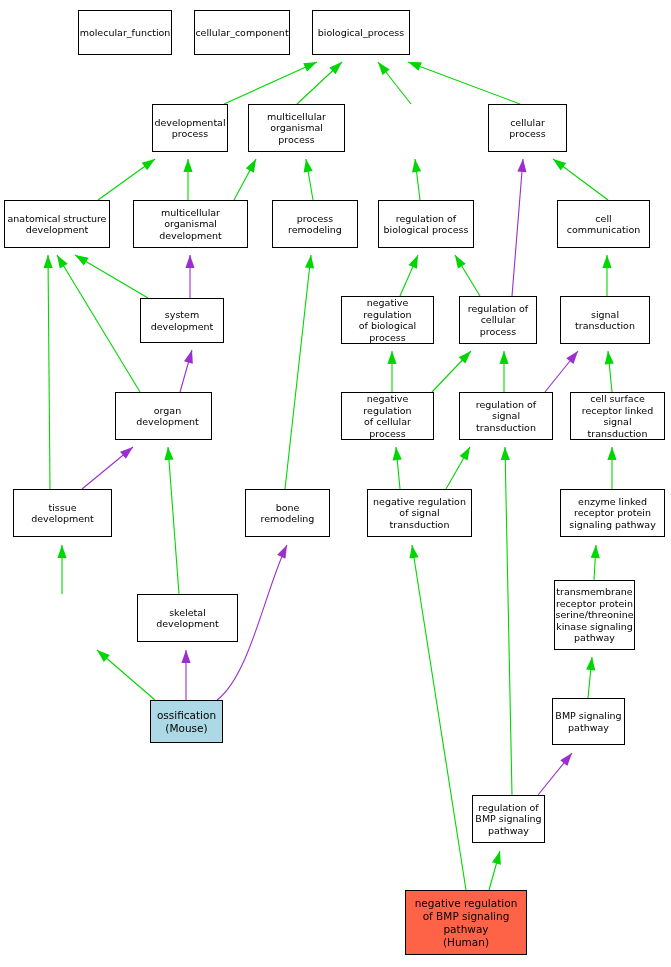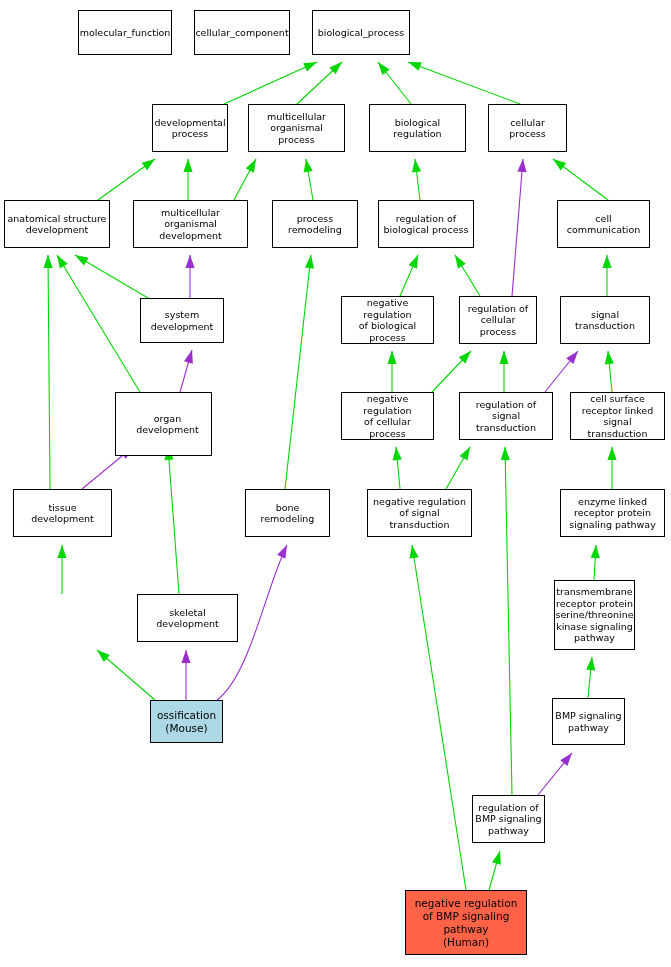--- a/index.html
+++ b/index.html
@@ -138,38 +138,37 @@
       <path d="M 489 890 L 500 851" stroke="#00d600" stroke-width="1.1" fill="none"></path>
       <polygon points="500,851 500.898286364254,864.7605625469236 492.0437493451791,862.263129028723" fill="#00d600"></polygon>
     </svg>
 <div class="node" style="left: 78px; top: 10px; width: 94px; height: 45px; border-color: rgb(0, 0, 0); background: rgb(255, 255, 255);"><span>molecular_function</span></div>
     <div class="node" style="left: 194px; top: 10px; width: 96px; height: 45px; border-color: rgb(0, 0, 0); background: rgb(255, 255, 255);"><span>cellular_component</span></div>
     <div class="node" style="left: 312px; top: 10px; width: 98px; height: 45px; border-color: rgb(0, 0, 0); background: rgb(255, 255, 255);"><span>biological_process</span></div>
     <div class="node" style="left: 152px; top: 104px; width: 76px; height: 48px; border-color: rgb(0, 0, 0); background: rgb(255, 255, 255);"><span>developmental
 process</span></div>
     <div class="node" style="left: 248px; top: 104px; width: 97px; height: 48px; border-color: rgb(0, 0, 0); background: rgb(255, 255, 255);"><span>multicellular
 organismal process</span></div>
-    <div class="node" style="left: 369px; top: 104px; width: 97px; height: 48px; border-color: rgb(0, 0, 0); background: rgb(255, 255, 255);"><span>biological regulation</span></div>
     <div class="node" style="left: 488px; top: 104px; width: 79px; height: 48px; border-color: rgb(0, 0, 0); background: rgb(255, 255, 255);"><span>cellular process</span></div>
     <div class="node" style="left: 4px; top: 200px; width: 106px; height: 48px; border-color: rgb(0, 0, 0); background: rgb(255, 255, 255);"><span>anatomical structure
 development</span></div>
     <div class="node" style="left: 133px; top: 200px; width: 115px; height: 48px; border-color: rgb(0, 0, 0); background: rgb(255, 255, 255);"><span>multicellular
 organismal development</span></div>
     <div class="node" style="left: 272px; top: 200px; width: 86px; height: 48px; border-color: rgb(0, 0, 0); background: rgb(255, 255, 255);"><span>process remodeling</span></div>
     <div class="node" style="left: 378px; top: 200px; width: 96px; height: 48px; border-color: rgb(0, 0, 0); background: rgb(255, 255, 255);"><span>regulation of
 biological process</span></div>
     <div class="node" style="left: 557px; top: 200px; width: 93px; height: 48px; border-color: rgb(0, 0, 0); background: rgb(255, 255, 255);"><span>cell communication</span></div>
     <div class="node" style="left: 140px; top: 298px; width: 84px; height: 45px; border-color: rgb(0, 0, 0); background: rgb(255, 255, 255);"><span>system development</span></div>
     <div class="node" style="left: 341px; top: 296px; width: 93px; height: 48px; border-color: rgb(0, 0, 0); background: rgb(255, 255, 255);"><span>negative regulation
 of biological
 process</span></div>
     <div class="node" style="left: 459px; top: 296px; width: 78px; height: 48px; border-color: rgb(0, 0, 0); background: rgb(255, 255, 255);"><span>regulation of
 cellular process</span></div>
     <div class="node" style="left: 560px; top: 296px; width: 90px; height: 48px; border-color: rgb(0, 0, 0); background: rgb(255, 255, 255);"><span>signal transduction</span></div>
-    <div class="node" style="left: 115px; top: 392px; width: 97px; height: 64px; border-color: rgb(0, 0, 0); background: rgb(255, 255, 255); padding-left: 10px;"><span>organ development</span></div>
+    <div class="node" style="left: 115px; top: 392px; width: 97px; height: 48px; border-color: rgb(0, 0, 0); background: rgb(255, 255, 255); padding-left: 10px;"><span>organ development</span></div>
     <div class="node" style="left: 341px; top: 392px; width: 93px; height: 48px; border-color: rgb(0, 0, 0); background: rgb(255, 255, 255);"><span>negative regulation
 of cellular
 process</span></div>
     <div class="node" style="left: 459px; top: 392px; width: 94px; height: 48px; border-color: rgb(0, 0, 0); background: rgb(255, 255, 255);"><span>regulation of
 signal transduction</span></div>
     <div class="node" style="left: 570px; top: 392px; width: 95px; height: 48px; border-color: rgb(0, 0, 0); background: rgb(255, 255, 255);"><span>cell surface
 receptor linked
 signal transduction</span></div>
     <div class="node" style="left: 13px; top: 489px; width: 99px; height: 48px; border-color: rgb(0, 0, 0); background: rgb(255, 255, 255);"><span>tissue development</span></div>
     <div class="node" style="left: 245px; top: 489px; width: 85px; height: 48px; border-color: rgb(0, 0, 0); background: rgb(255, 255, 255);"><span>bone remodeling</span></div>

